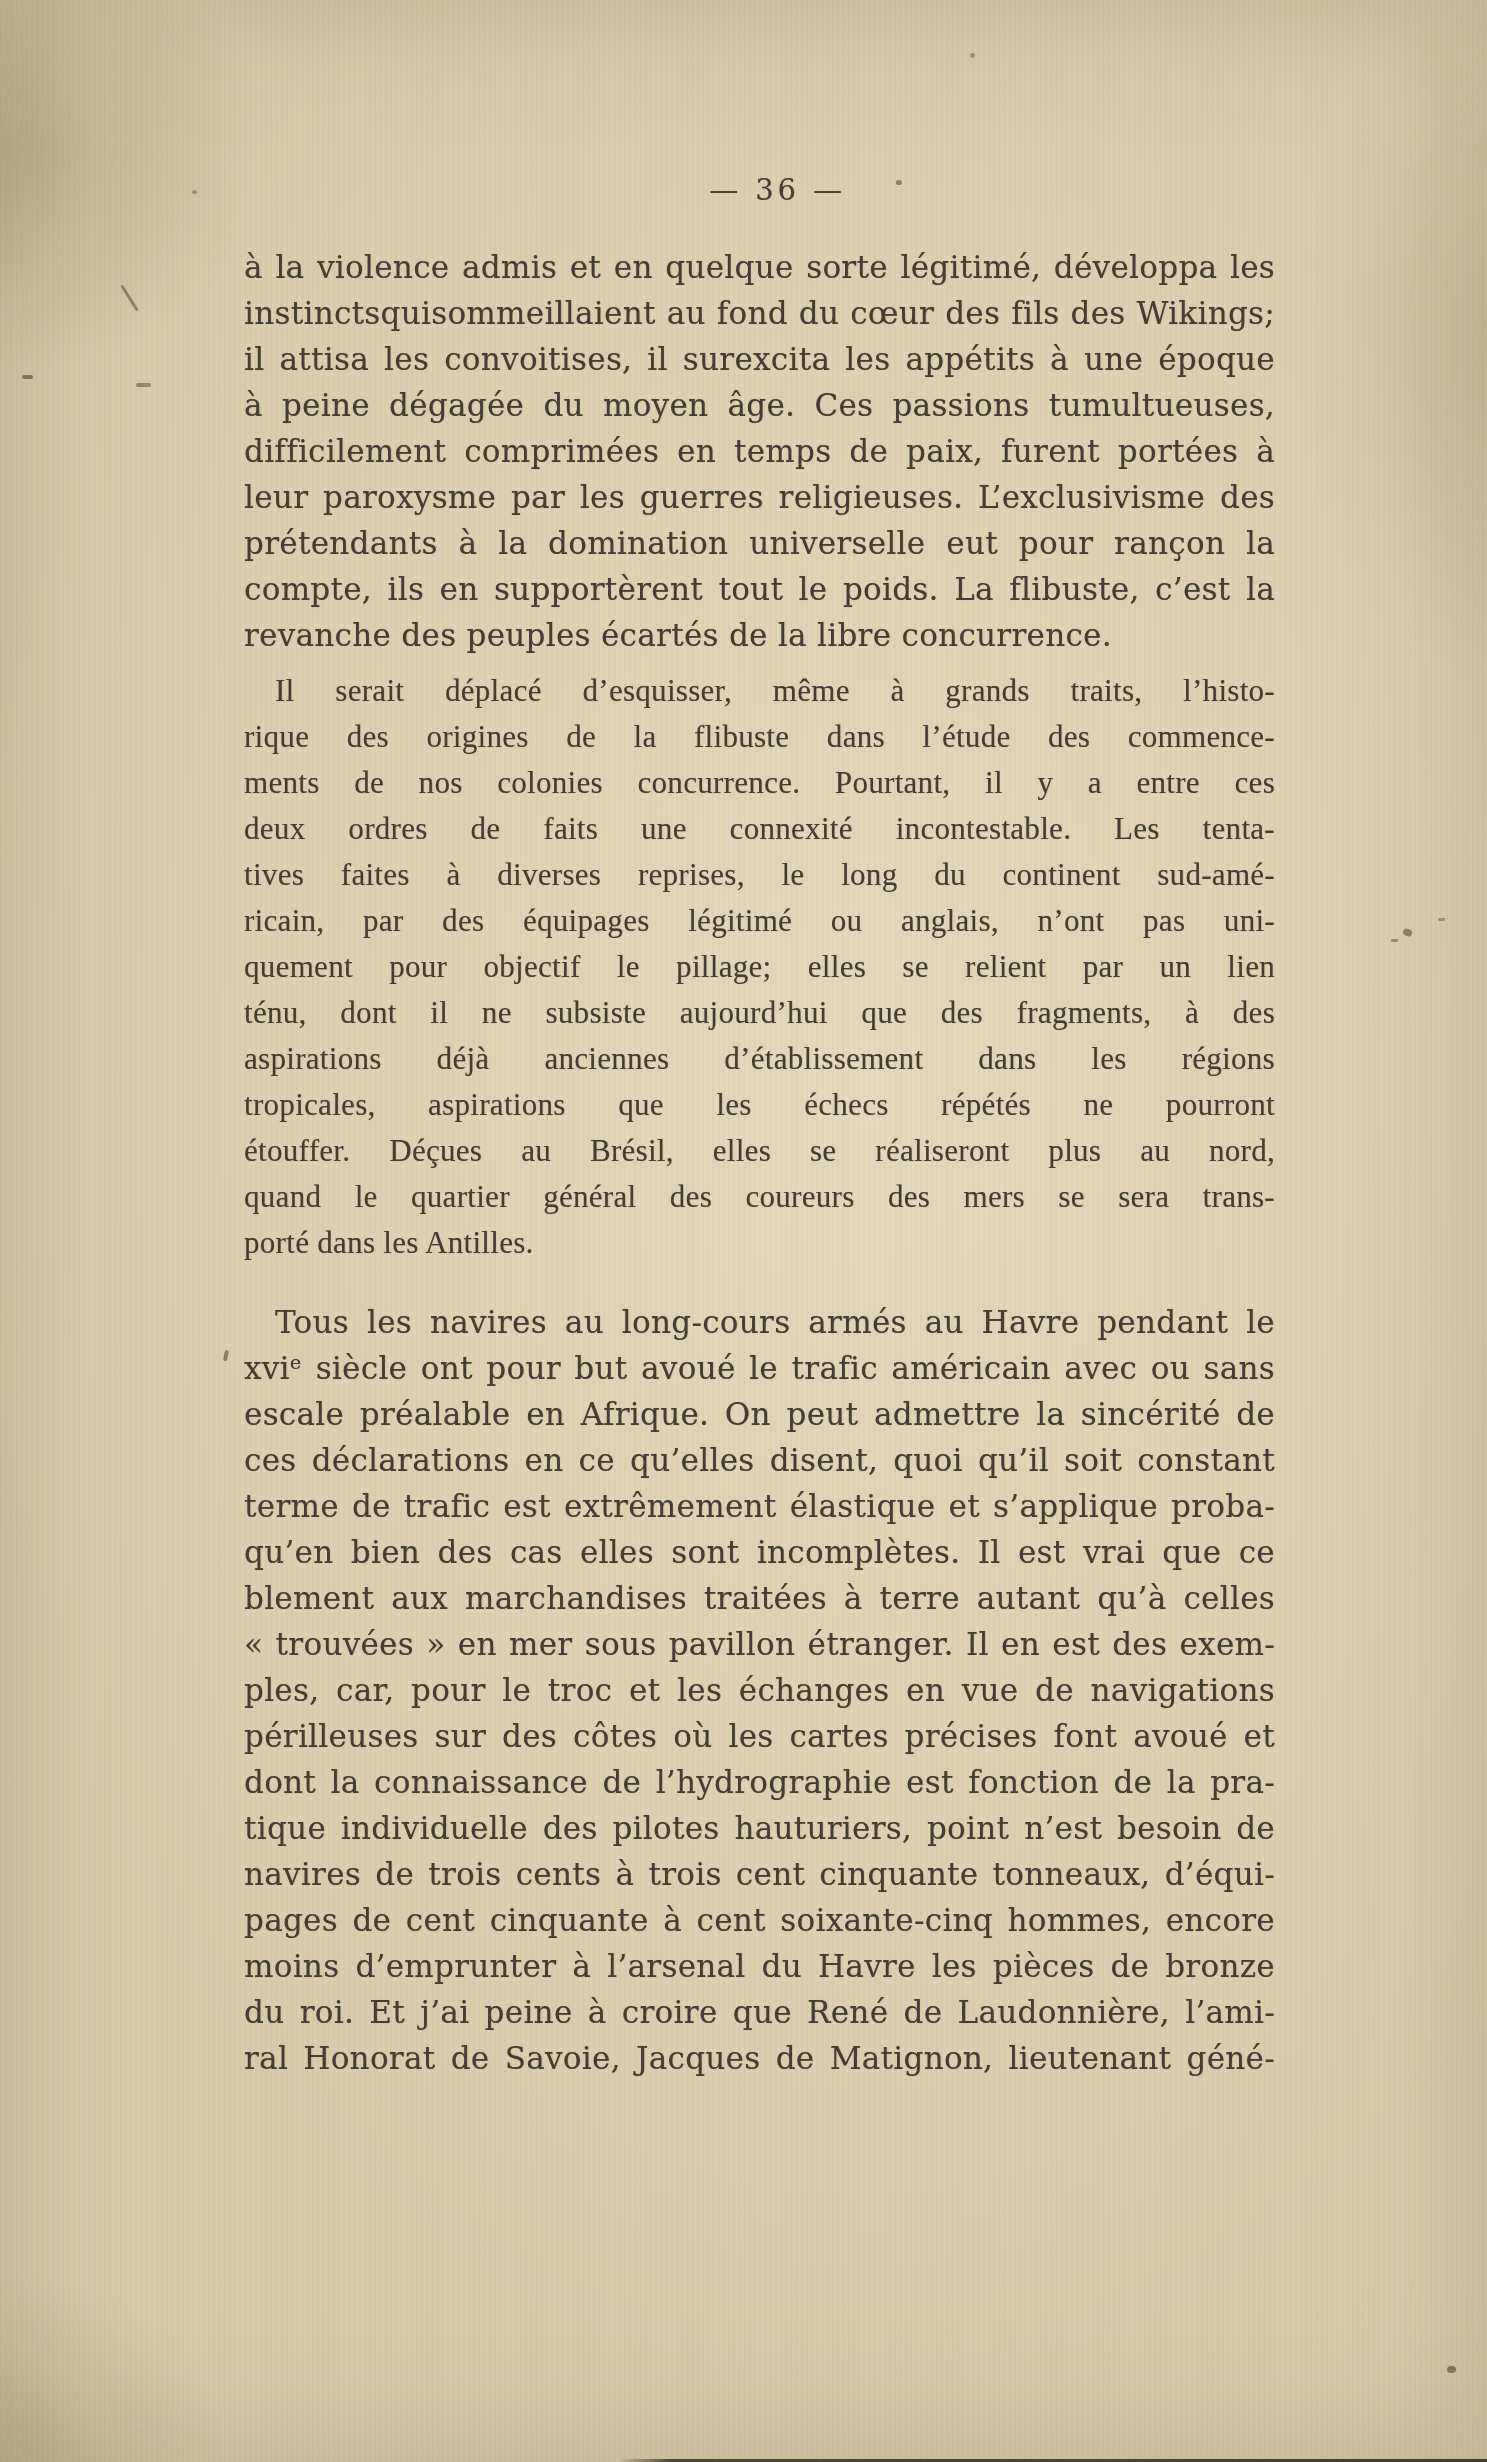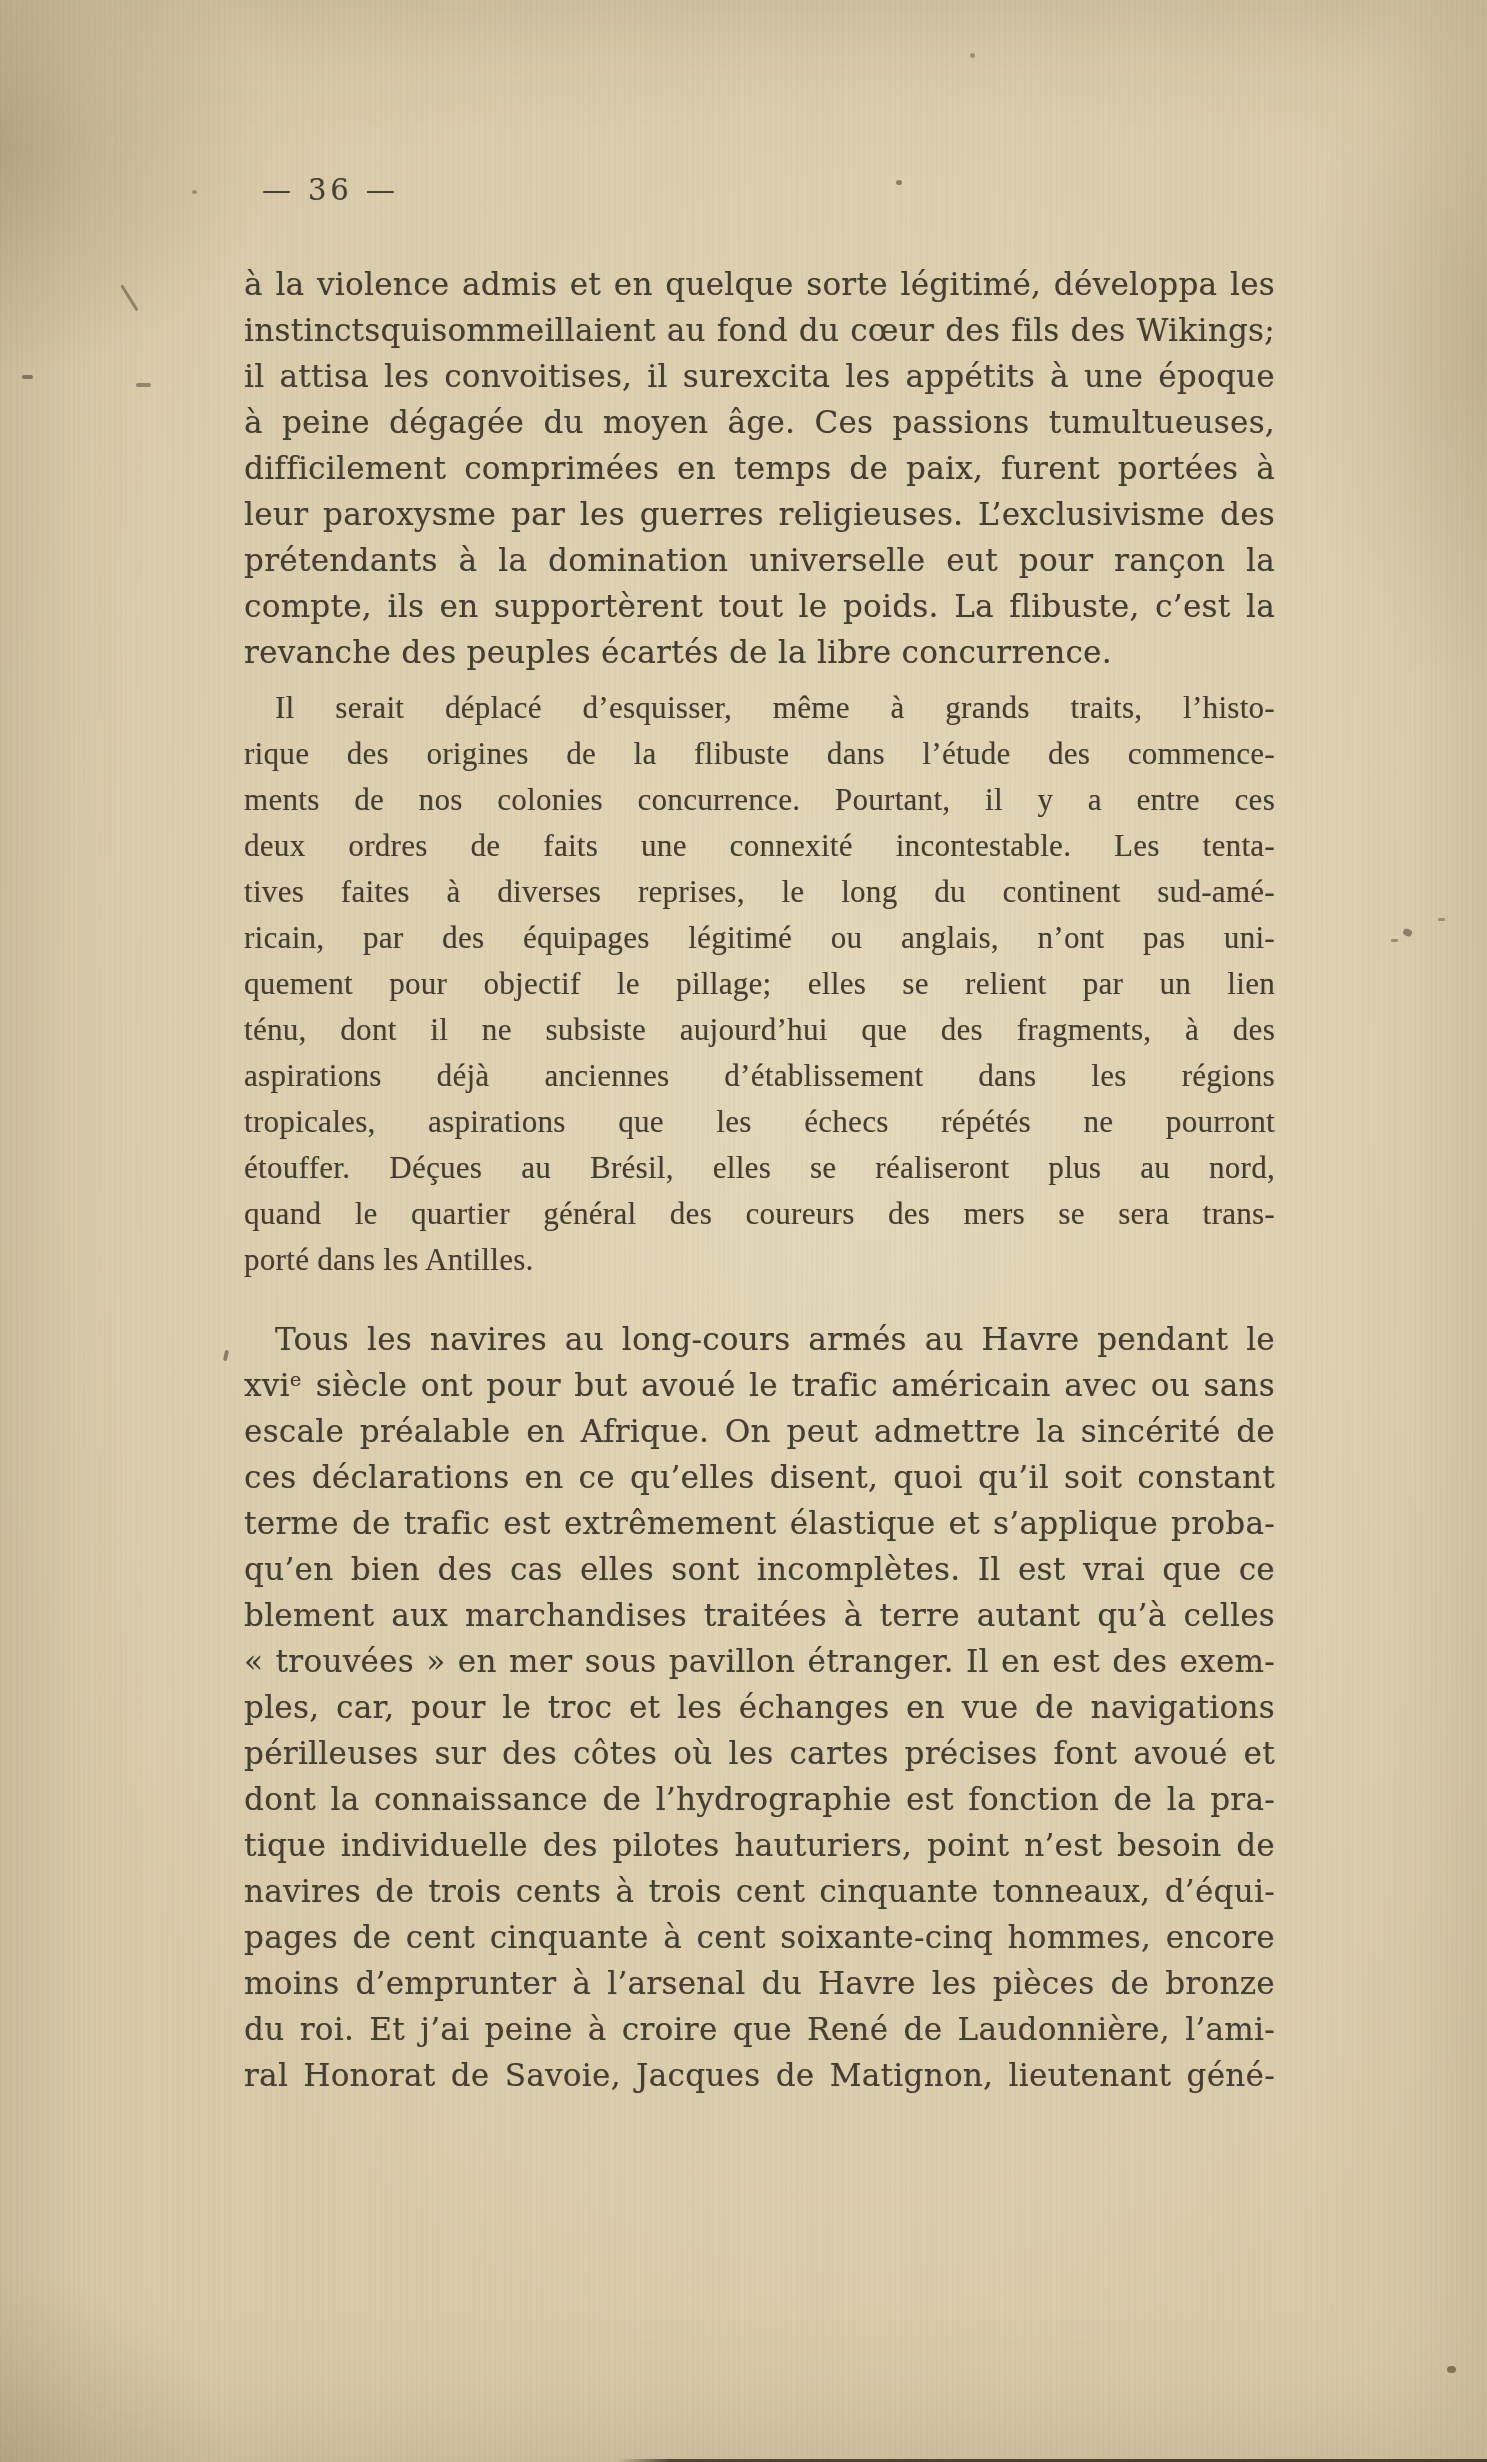--- a/index.html
+++ b/index.html
@@ -15,26 +15,26 @@
       repeating-linear-gradient(90deg, rgba(120,105,70,0.035) 0 2px, rgba(0,0,0,0) 2px 5.2px),
       radial-gradient(391px 326px at 0% 6%, rgba(110,92,55,0.26), rgba(0,0,0,0) 70%),
       radial-gradient(326px 274px at 0% 100%, rgba(110,92,55,0.20), rgba(0,0,0,0) 70%),
       radial-gradient(274px 495px at 100% 14%, rgba(110,92,55,0.14), rgba(0,0,0,0) 70%),
       radial-gradient(1238px 1760px at 58% 44%, rgba(255,250,228,0.30), rgba(0,0,0,0) 75%),
       #d9cbaa;
     box-shadow: inset 0 0 143px rgba(92,76,44,0.22);
   }
   .page-number{
     position:absolute;top:173px;left:244px;width:1031px;
-    text-align:left;transform:translateX(18px);
+    text-align:center;transform:translateX(18px);
     font-size:29px;letter-spacing:3.9px;color:#453f34;
     text-shadow:0.3px 0.3px 0.7px rgba(60,52,40,0.35);
   }
   .text-block{
-    position:absolute;left:244px;top:261px;width:1031px;
+    position:absolute;left:244px;top:244px;width:1031px;
     font-size:31px;line-height:46px;color:#433d32;
     letter-spacing:0.3px;
     text-shadow:0.3px 0.3px 0.7px rgba(60,52,40,0.38);
   }
   .paragraph{margin:0;}
   .paragraph:nth-child(2){margin-top:10.4px;font-family:Liberation Serif, serif;}
   .paragraph:nth-child(3){margin-top:33px;}
   .paragraph.indent .line:first-child{text-indent:31px;}
   .line{text-align:justify;text-align-last:justify;}
   .line.flush{text-align-last:left;}

